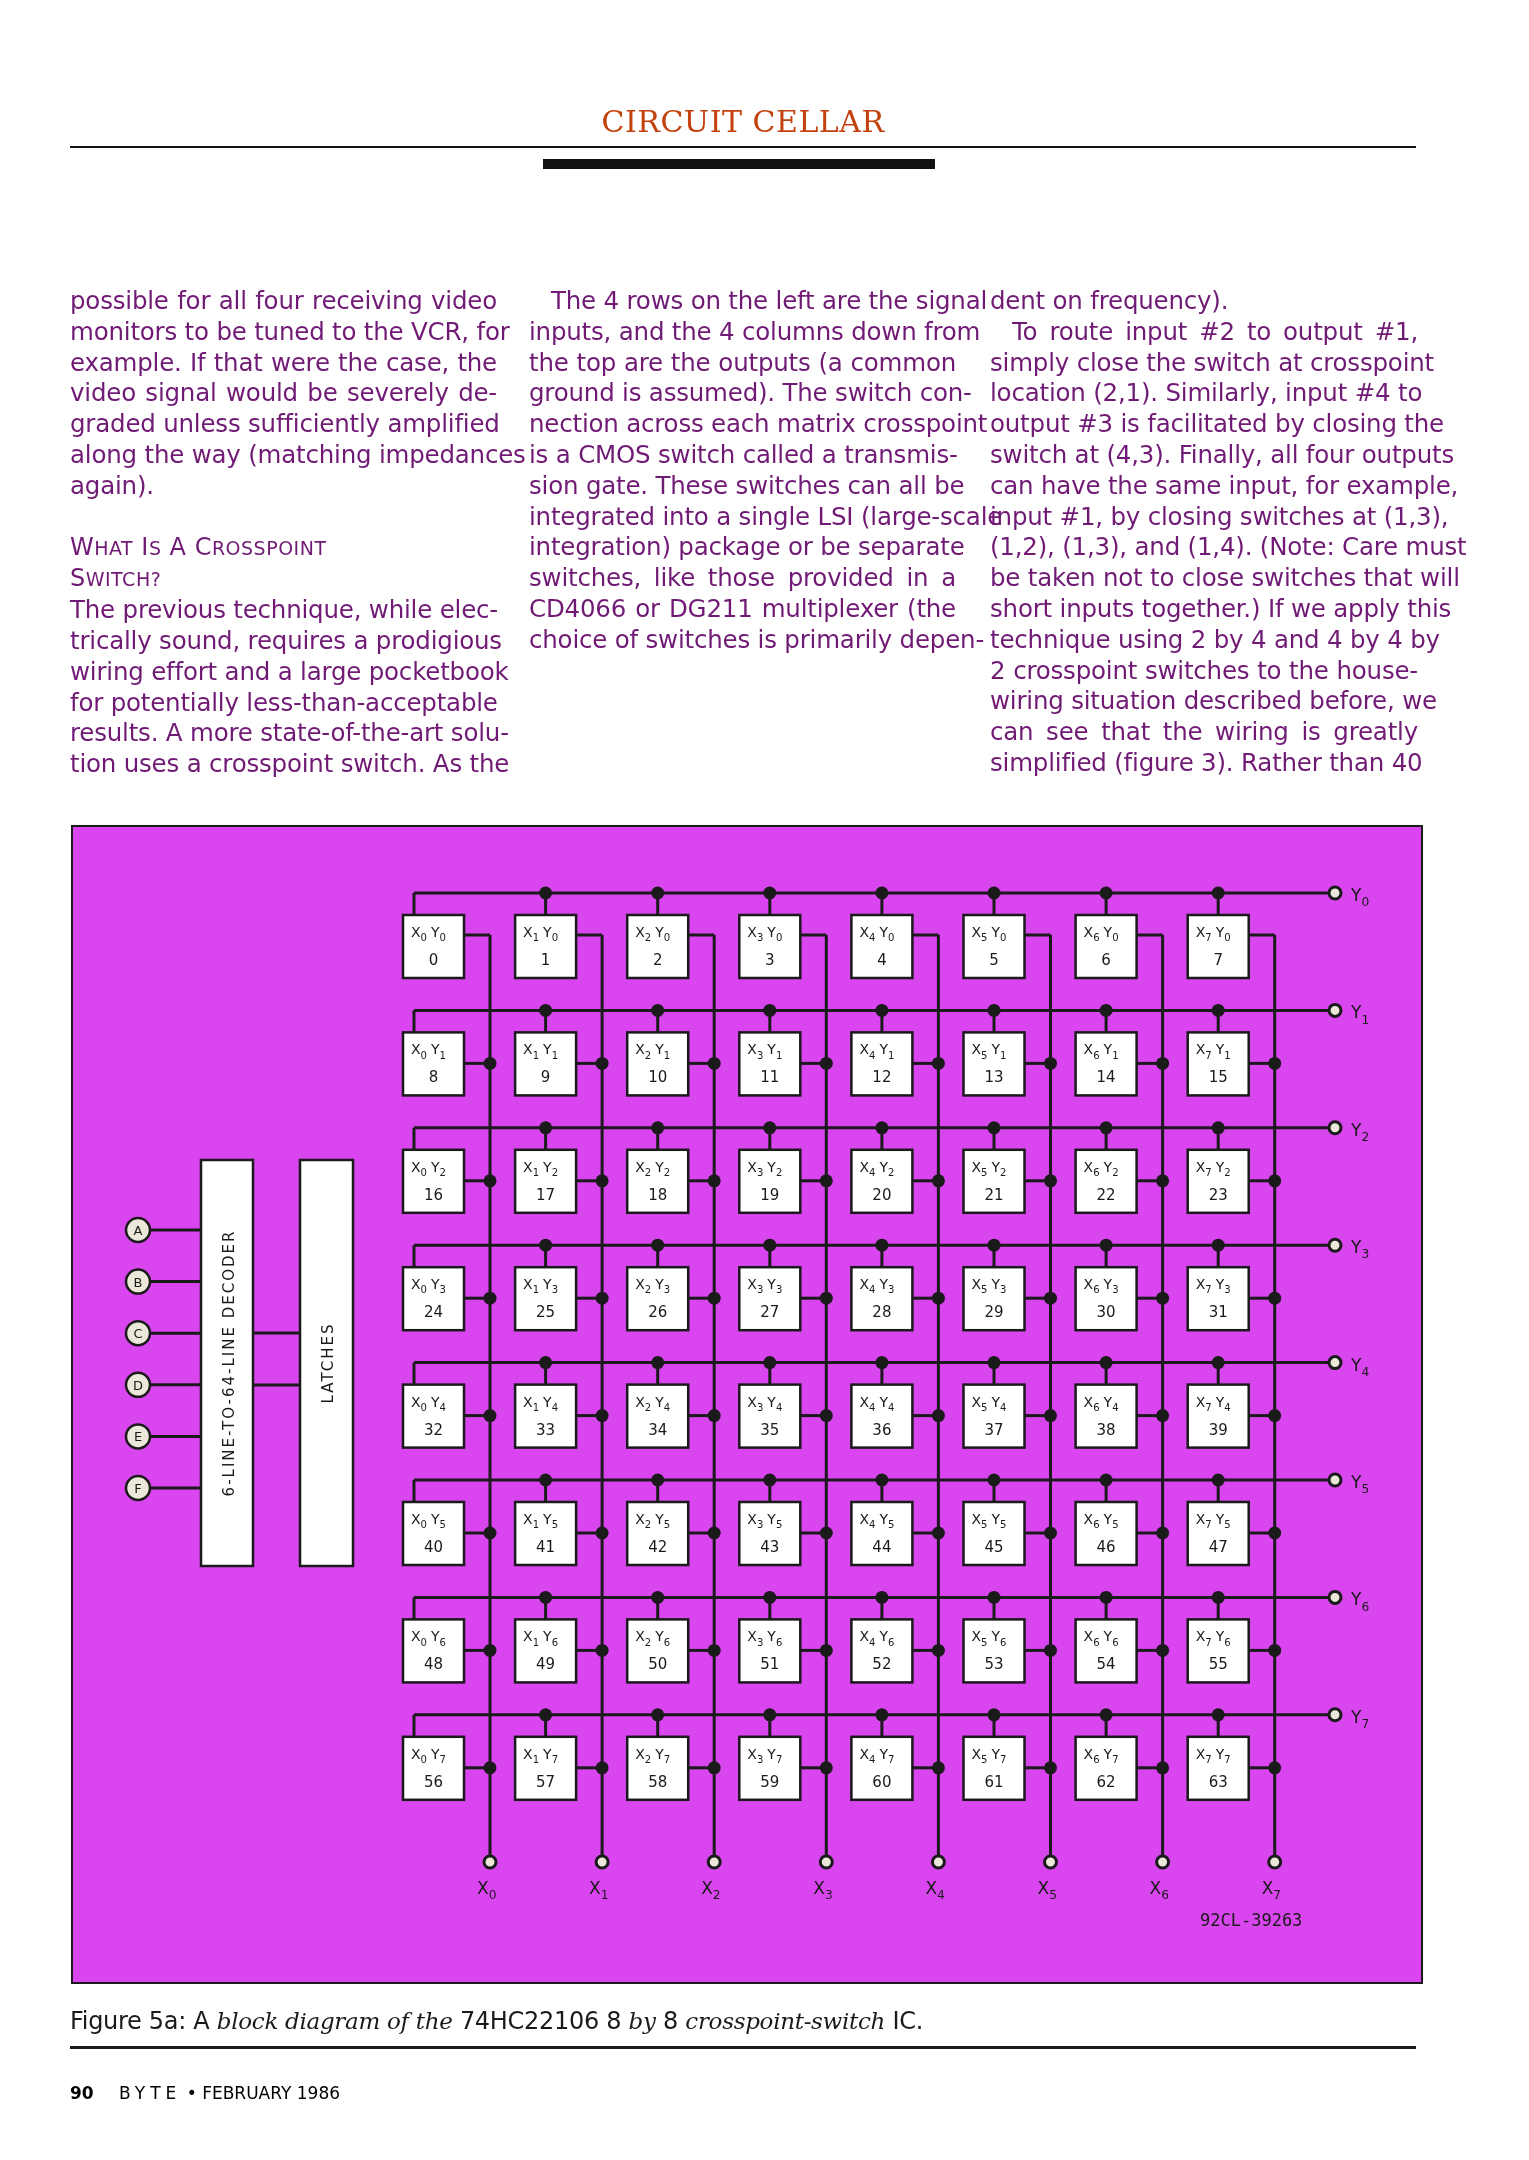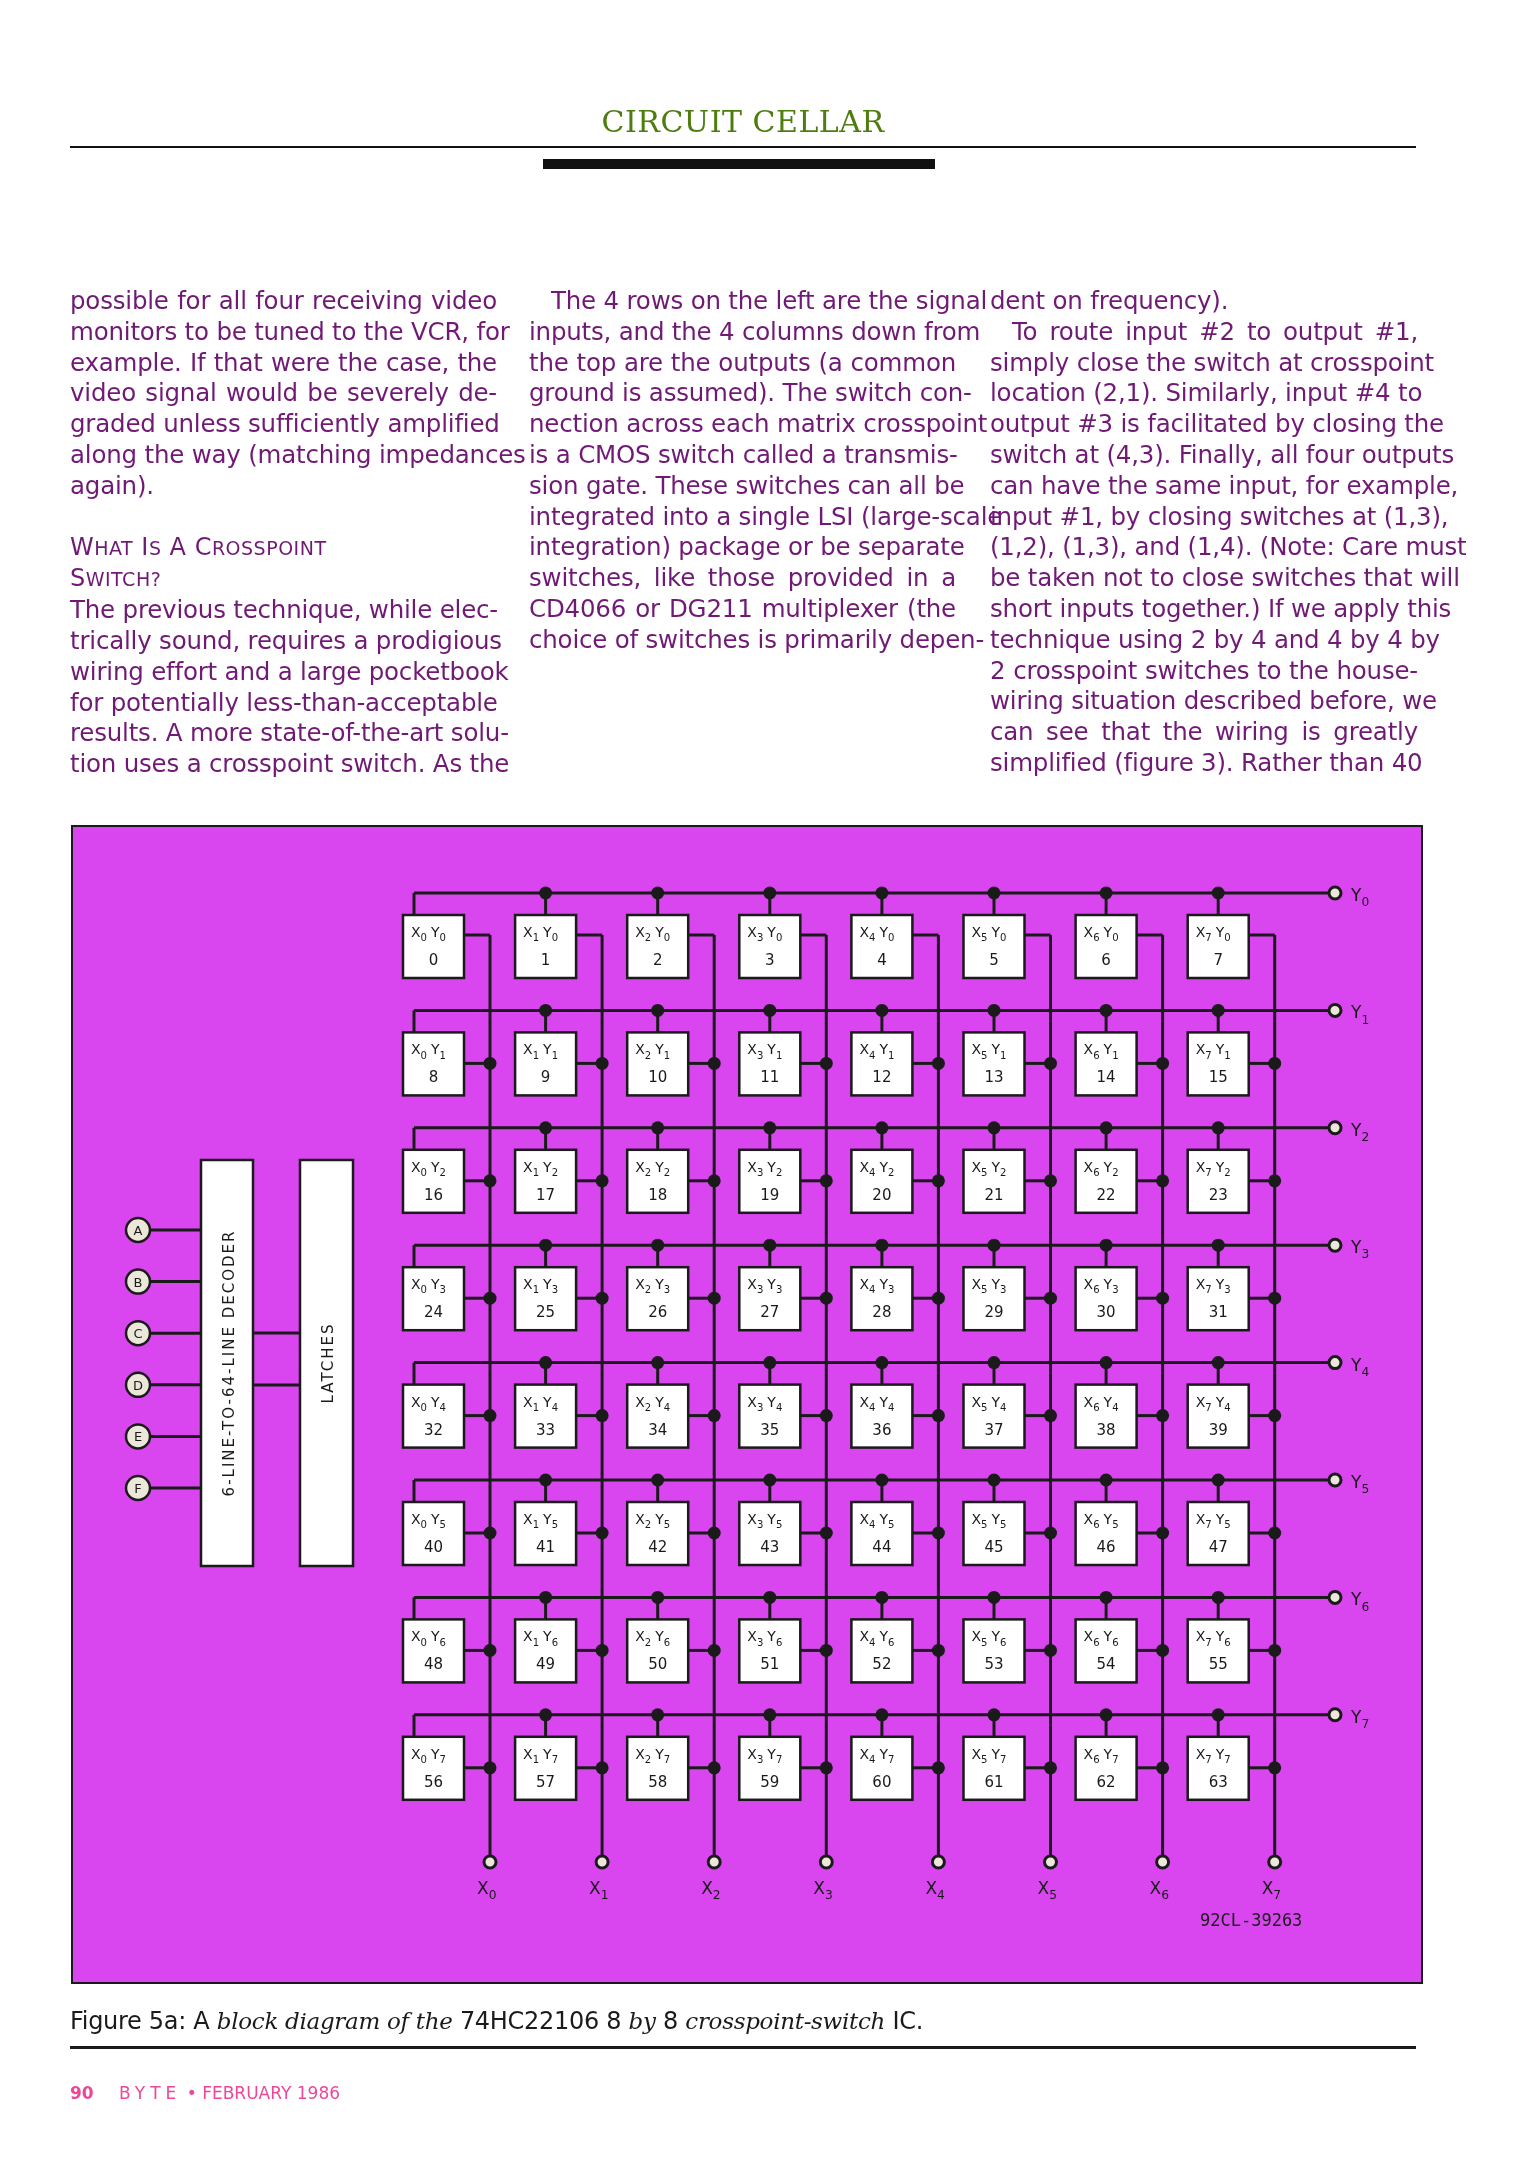--- a/index.html
+++ b/index.html
@@ -1,19 +1,19 @@
 <!DOCTYPE html>
 <html><head>
 <meta charset="utf-8">
 <style>
   html, body { margin: 0; padding: 0; background: #ffffff; }
   body { width: 1529px; height: 2160px; position: relative; overflow: hidden;
          font-family: "DejaVu Sans", sans-serif; color: #1a1a1a; }
   .header-title { position: absolute; left: 0; width: 1486px; top: 104px; text-align: center;
-         font-family: "DejaVu Serif", serif; font-size: 30px; letter-spacing: 0.5px; color: #4d7c0f; }
+         font-family: "DejaVu Serif", serif; font-size: 30px; letter-spacing: 0.5px; color: #c2410c; }
   .header-rule { position: absolute; left: 70px; top: 146px; width: 1346px; height: 2px; background: #111; }
   .header-bar { position: absolute; left: 543px; top: 159px; width: 392px; height: 10px; background: #111; }
   .col { position: absolute; top: 286px; font-size: 24.5px; line-height: 30.8px; text-align: justify;
          text-align-last: justify; color: #701a75; letter-spacing: -0.2px; }
   .col .line { display: block; text-align: justify; text-align-last: justify; white-space: nowrap; }
   .col .line.last { text-align-last: left; }
   .col .indent { padding-left: 22px; }
   .col-1 { left: 70px; width: 427px; }
   .col-2 { left: 529px; width: 427px; }
   .col-3 { left: 990px; width: 428px; }
@@ -21,21 +21,21 @@
              letter-spacing: 0.5px; text-align-last: left !important; line-height: 30.8px; }
   .heading .sc { font-size: 19px; }
   .spacer { display: block; height: 30px; }
   .figure { position: absolute; left: 71px; top: 825px; width: 1352px; height: 1159px;
             background: #d946ef; border: 2px solid #1a1a1a; box-sizing: border-box; }
   .figure svg { position: absolute; left: -2px; top: -2px; }
   .caption { position: absolute; left: 70px; top: 2007px; font-size: 24px; color: #1a1a1a;
              font-family: "DejaVu Sans", sans-serif; letter-spacing: -0.3px; }
   .caption .it { font-style: italic; font-family: "DejaVu Serif", serif; font-size: 23px; }
   .caption-rule { position: absolute; left: 70px; top: 2046px; width: 1346px; height: 3px; background: #1a1a1a; }
-  .footer { position: absolute; left: 70px; top: 2083px; font-size: 17px; color: #ec4899; }
+  .footer { position: absolute; left: 70px; top: 2083px; font-size: 17px; color: #000000; }
   .footer .pg { font-weight: bold; margin-right: 20px; }
   .footer .mag { letter-spacing: 5px; }
 </style>
 </head>
 <body>
 
 <div class="header-title">CIRCUIT CELLAR</div>
 <div class="header-rule"></div>
 <div class="header-bar"></div>
 

